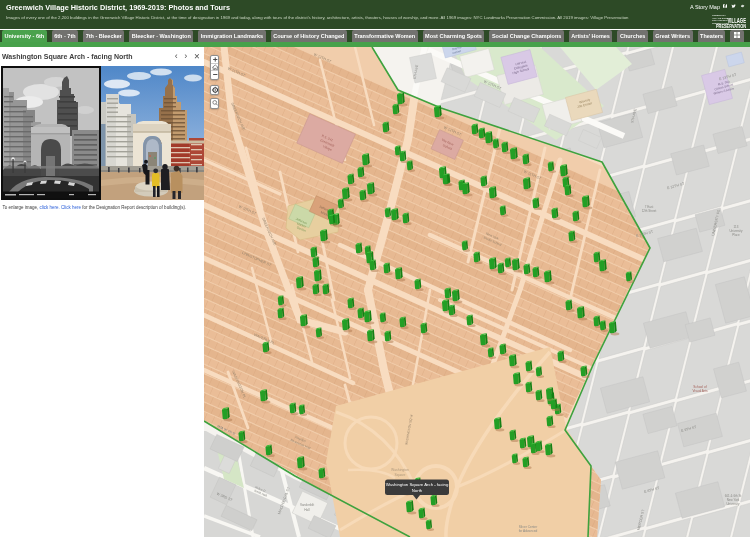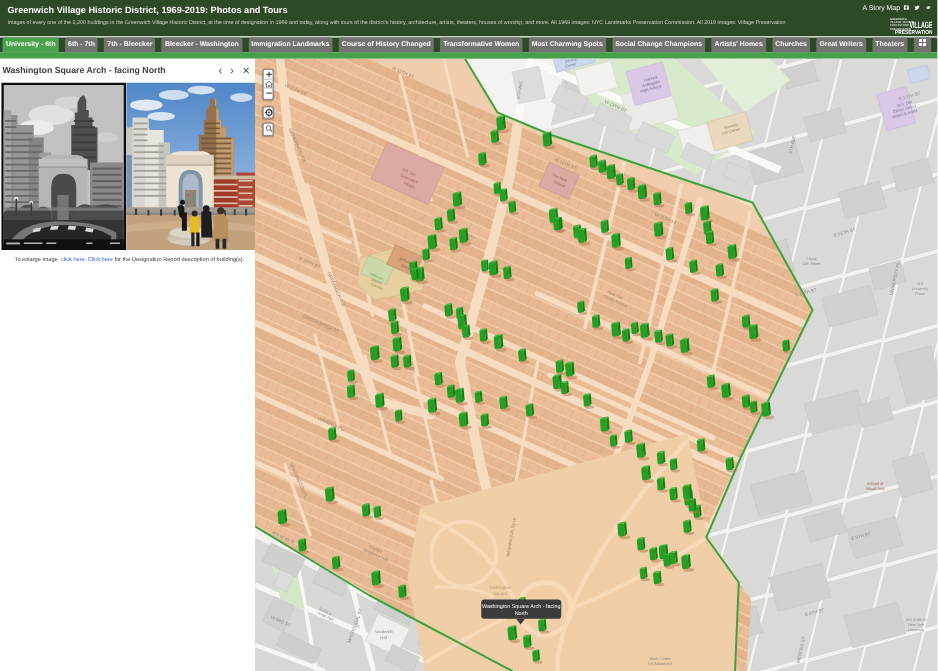--- a/index.html
+++ b/index.html
@@ -1,16 +1,16 @@
 <!DOCTYPE html>
 <html><head><meta charset="utf-8"><title>Greenwich Village Historic District</title>
 <style>
 * { margin:0; padding:0; box-sizing:border-box; }
 html,body { width:750px; height:537px; overflow:hidden; font-family:"Liberation Sans", sans-serif; background:#fff; }
-#page { position:relative; width:750px; height:537px;text-align:center; }
+#page { position:relative; width:750px; height:537px; }
 #hdr { position:absolute; left:0; top:0; width:750px; height:29px; background:#2d4a26; }
 #hdr h1 { position:absolute; left:6px; top:3px; font-size:7.3px; color:#fff; font-weight:bold; letter-spacing:0; }
 #hdr .sub { position:absolute; left:6px; top:14.5px; font-size:4.3px; color:#cdd8c5; white-space:nowrap; }
 #hdr .story { position:absolute; right:30px; top:4px; font-size:5.5px; color:#fff; }
 #icons { position:absolute; right:5px; top:3.5px; }
 #icons svg { display:block; }
 #vplogo { position:absolute; right:4px; top:13px; width:34px; height:15px; }
 #vplogo svg { display:block; }
 #tabs { position:absolute; left:0; top:30px; width:750px; height:11.5px; background:#2d4a26; white-space:nowrap; padding-left:2px; }
 .tab { display:inline-block; vertical-align:top; height:11.5px; line-height:12px; padding:0 2.5px; margin-right:5px; background:#72726f; color:#fff; font-size:5.5px; font-weight:bold; border-radius:2px 2px 0 0; }

